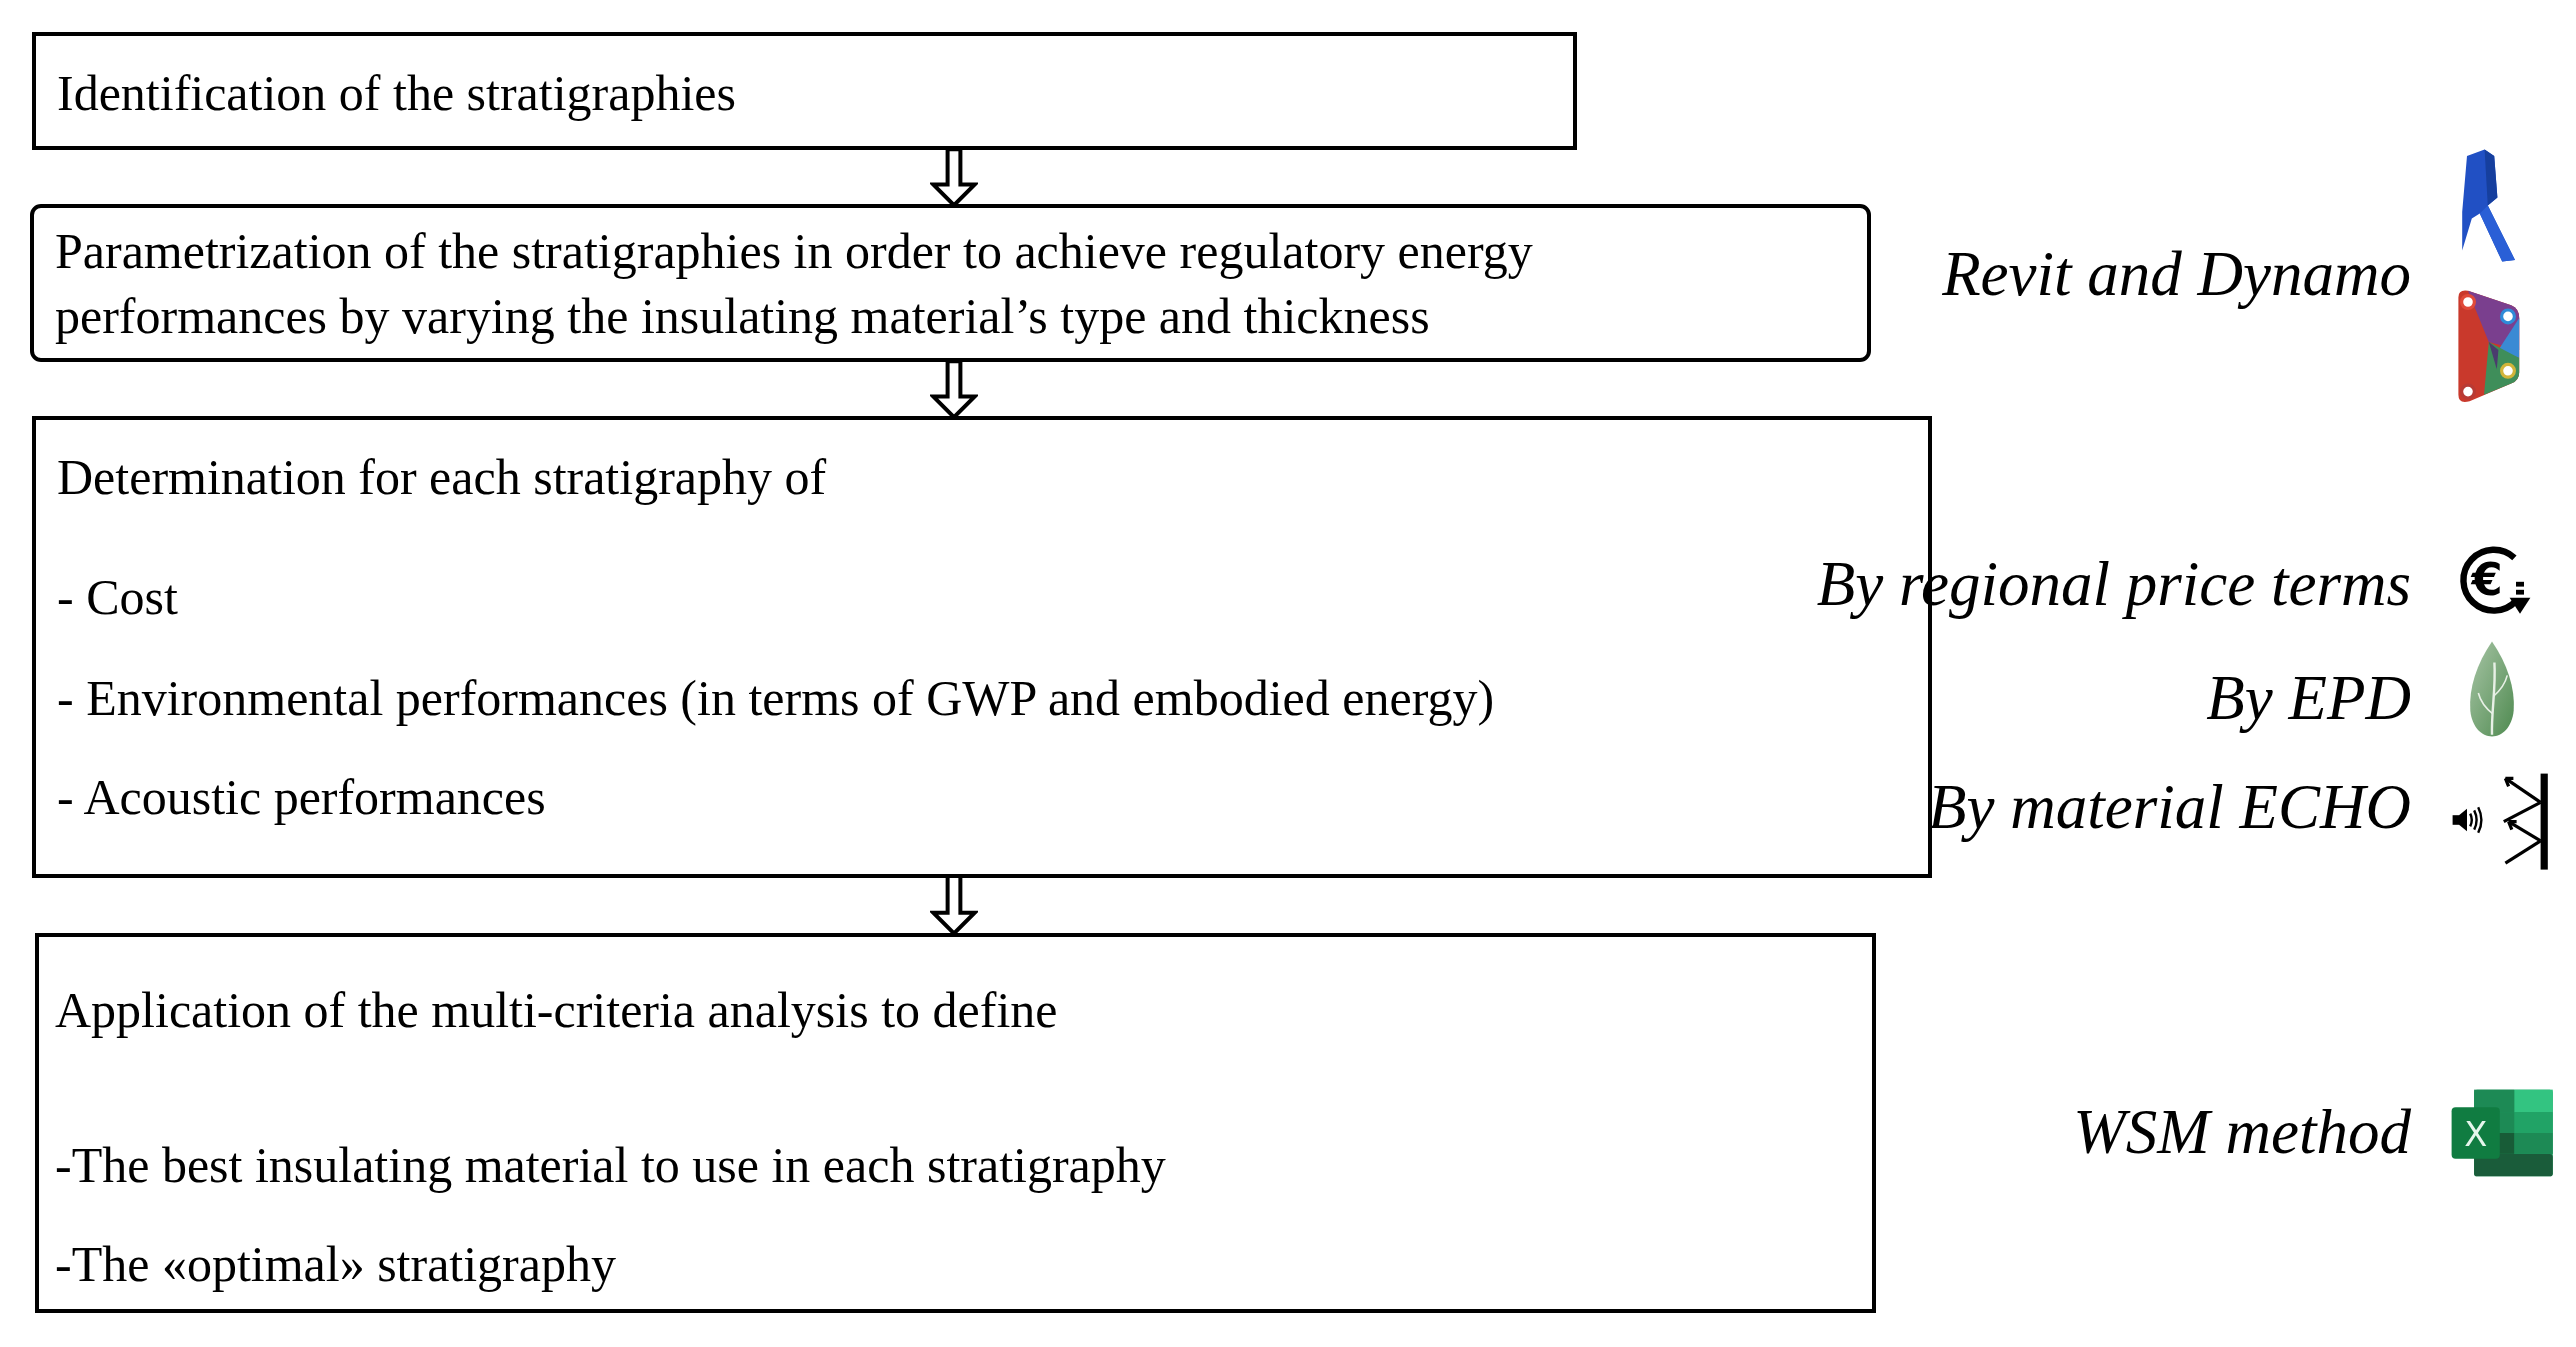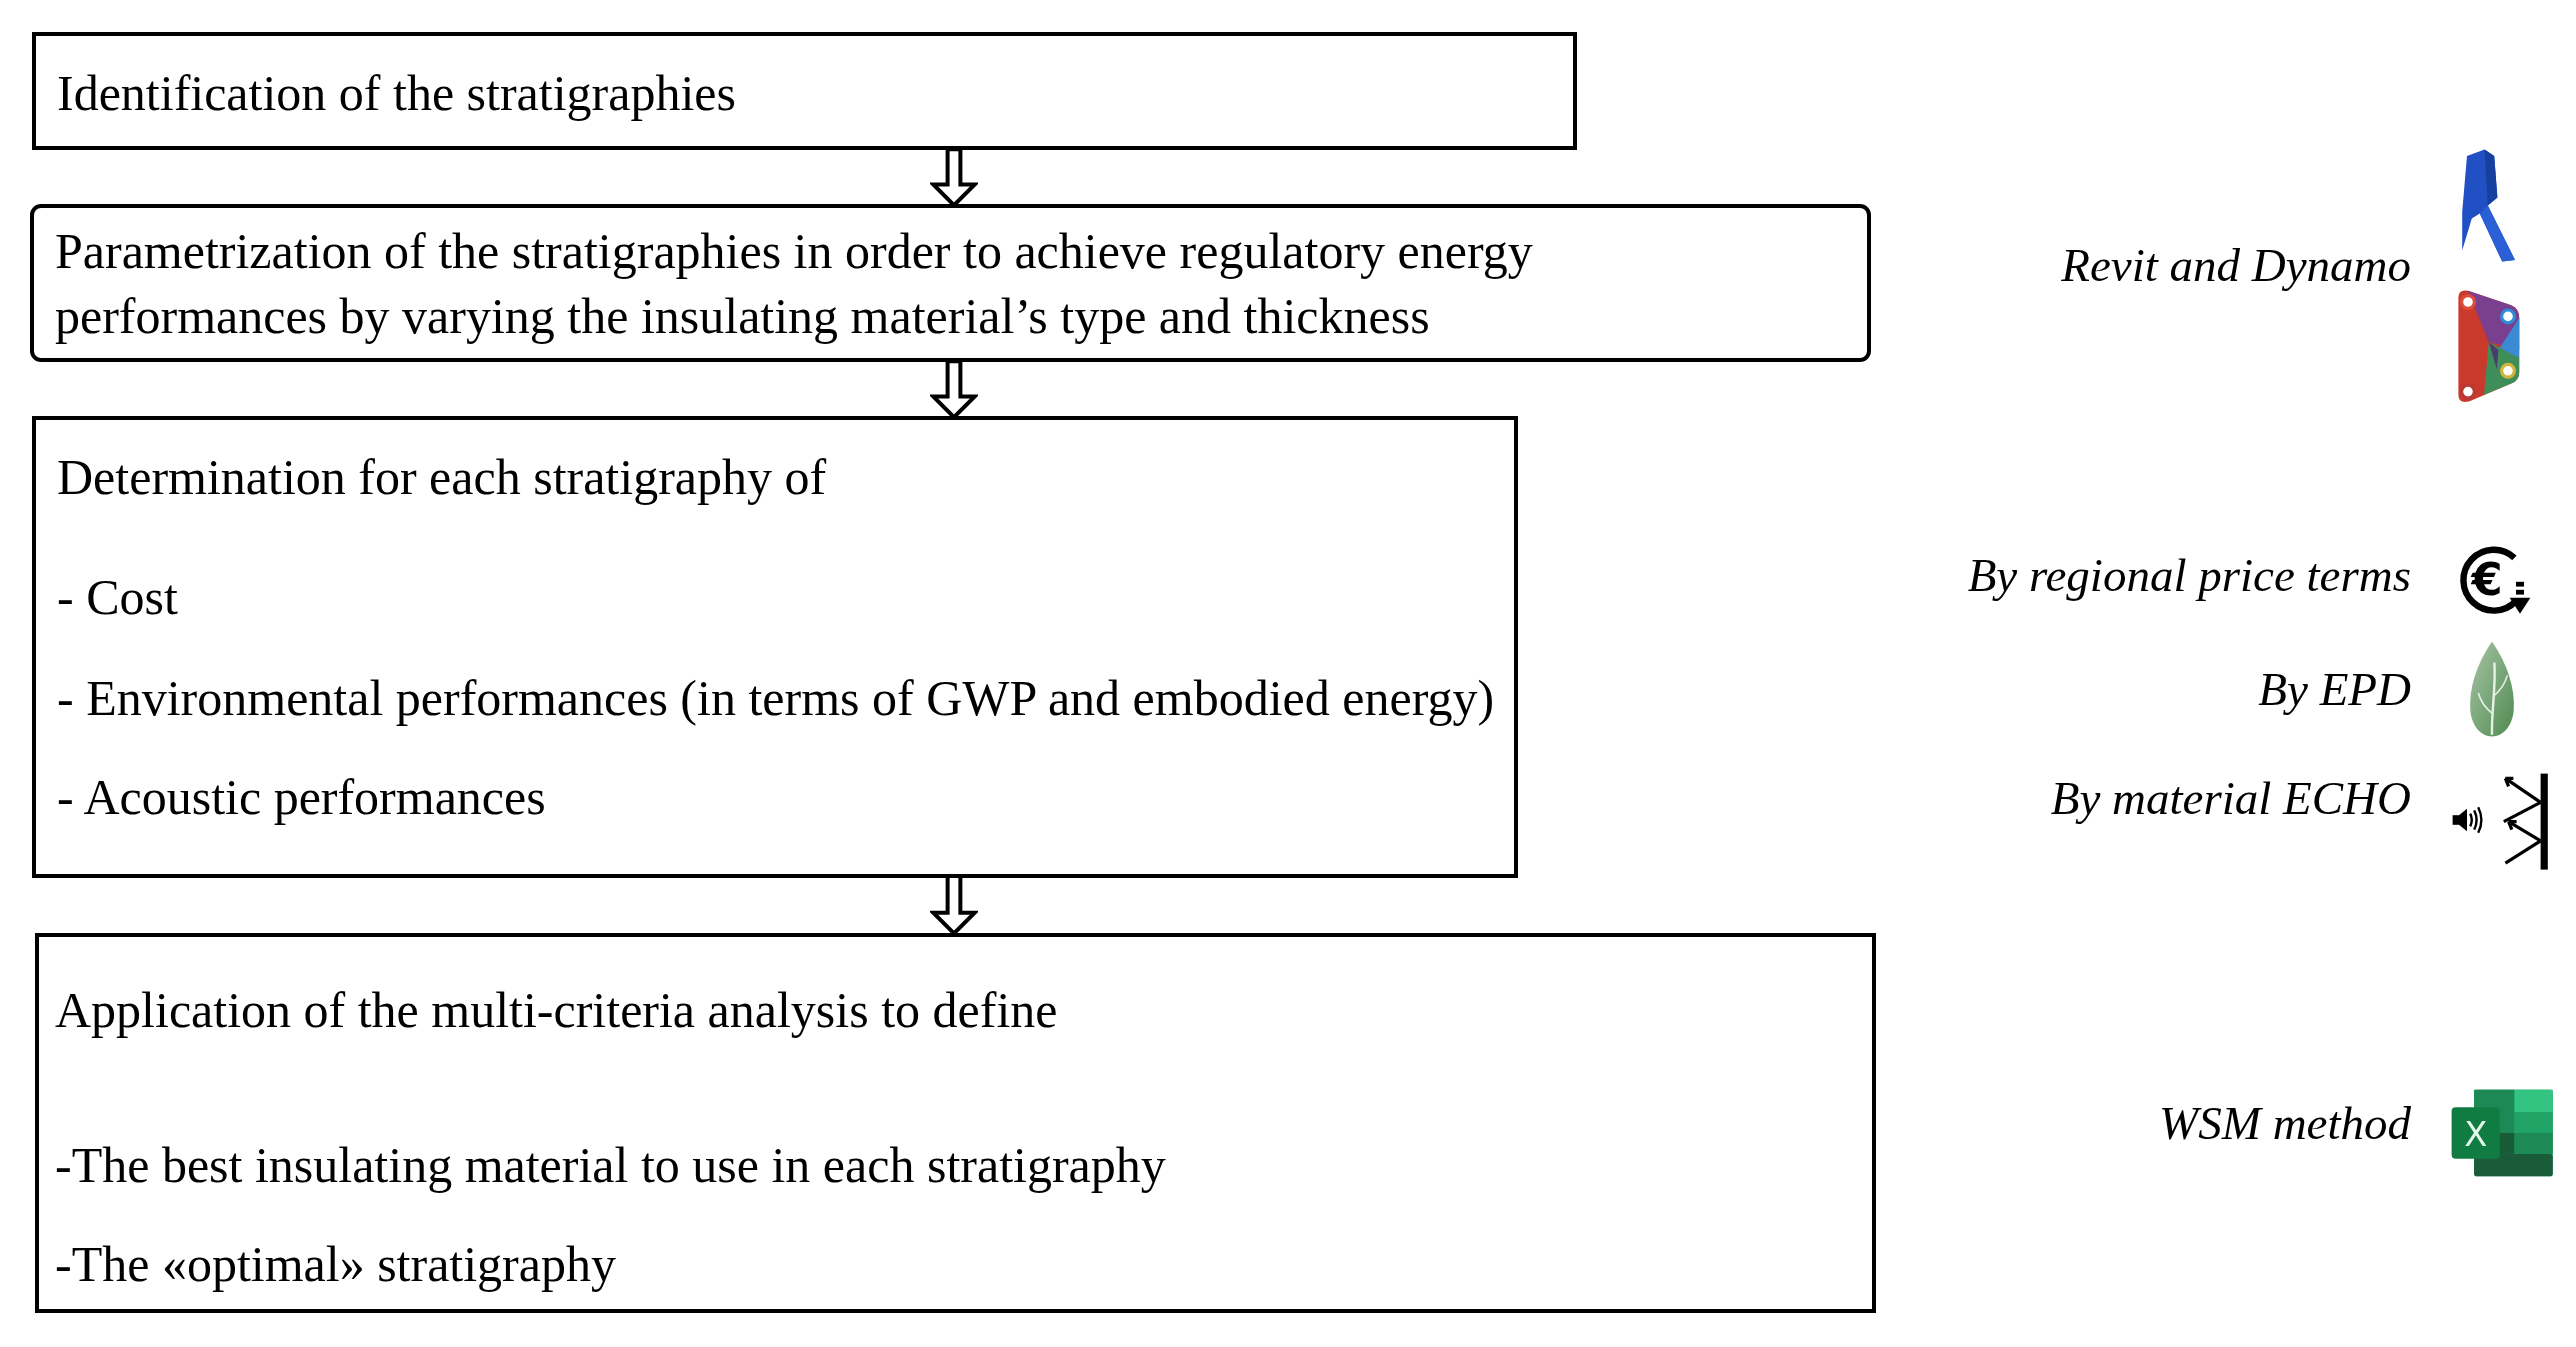--- a/index.html
+++ b/index.html
@@ -2,21 +2,21 @@
 <html style="font-size:12.8px"><head>
 <meta charset="utf-8">
 <style>
   html, body { margin: 0; padding: 0; background: #ffffff; }
   body { width: 2576px; height: 1348px; position: relative; overflow: hidden;
          font-family: "Liberation Serif", "DejaVu Serif", serif; color: #000; }
   .box { position: absolute; border: 4.8px solid #000; box-sizing: border-box; background: #fff; }
   .box-text { position: absolute; left: 21px; right: 38px; font-size: 50px; line-height: 67px; white-space: nowrap; }
   .justify { white-space: normal; text-align: justify; text-align-last: left; }
   .arrow { position: absolute; width: 48px; }
-  .label { position: absolute; font-style: italic; font-size: 47px; text-align: right; white-space: nowrap; }
+  .label { position: absolute; font-style: italic; font-size: 63px; text-align: right; white-space: nowrap; }
   .icon { position: absolute; }
 </style>
 </head>
 <body>
 
 <div class="box" style="left:32px; top:32px; width:1545px; height:118px;">
   <div class="box-text" style="top:24px;">Identification of the stratigraphies</div>
 </div>
 
 <svg class="arrow" style="left:930px; top:149px; height:58px;" viewBox="0 0 60 72">
@@ -27,21 +27,21 @@
   <div class="box-text justify" style="top:9.6px; left:21px; right:38px;">
     <span>Parametrization of the stratigraphies in order to achieve regulatory energy</span>
   </div>
   <div class="box-text" style="top:75px;">performances by varying the insulating material’s type and thickness</div>
 </div>
 
 <svg class="arrow" style="left:930px; top:361px; height:58px;" viewBox="0 0 60 72">
   <path d="M22 0 L38 0 L38 44 L56 44 L30 70 L4 44 L22 44 Z" fill="#fff" stroke="#000" stroke-width="5"></path>
 </svg>
 
-<div class="box" style="left:32px; top:416px; width:1486px; height:462px;">
+<div class="box" style="left:32px; top:416px; width:1900px; height:462px;">
   <div class="box-text" style="top:24px;">Determination for each stratigraphy of</div>
   <div class="box-text" style="top:144px;">- Cost</div>
   <div class="box-text" style="top:245px;">- Environmental performances (in terms of GWP and embodied energy)</div>
   <div class="box-text" style="top:344px;">- Acoustic performances</div>
 </div>
 
 <svg class="arrow" style="left:930px; top:876px; height:59px;" viewBox="0 0 60 74">
   <path d="M22 0 L38 0 L38 46 L56 46 L30 72 L4 46 L22 46 Z" fill="#fff" stroke="#000" stroke-width="5"></path>
 </svg>
 

